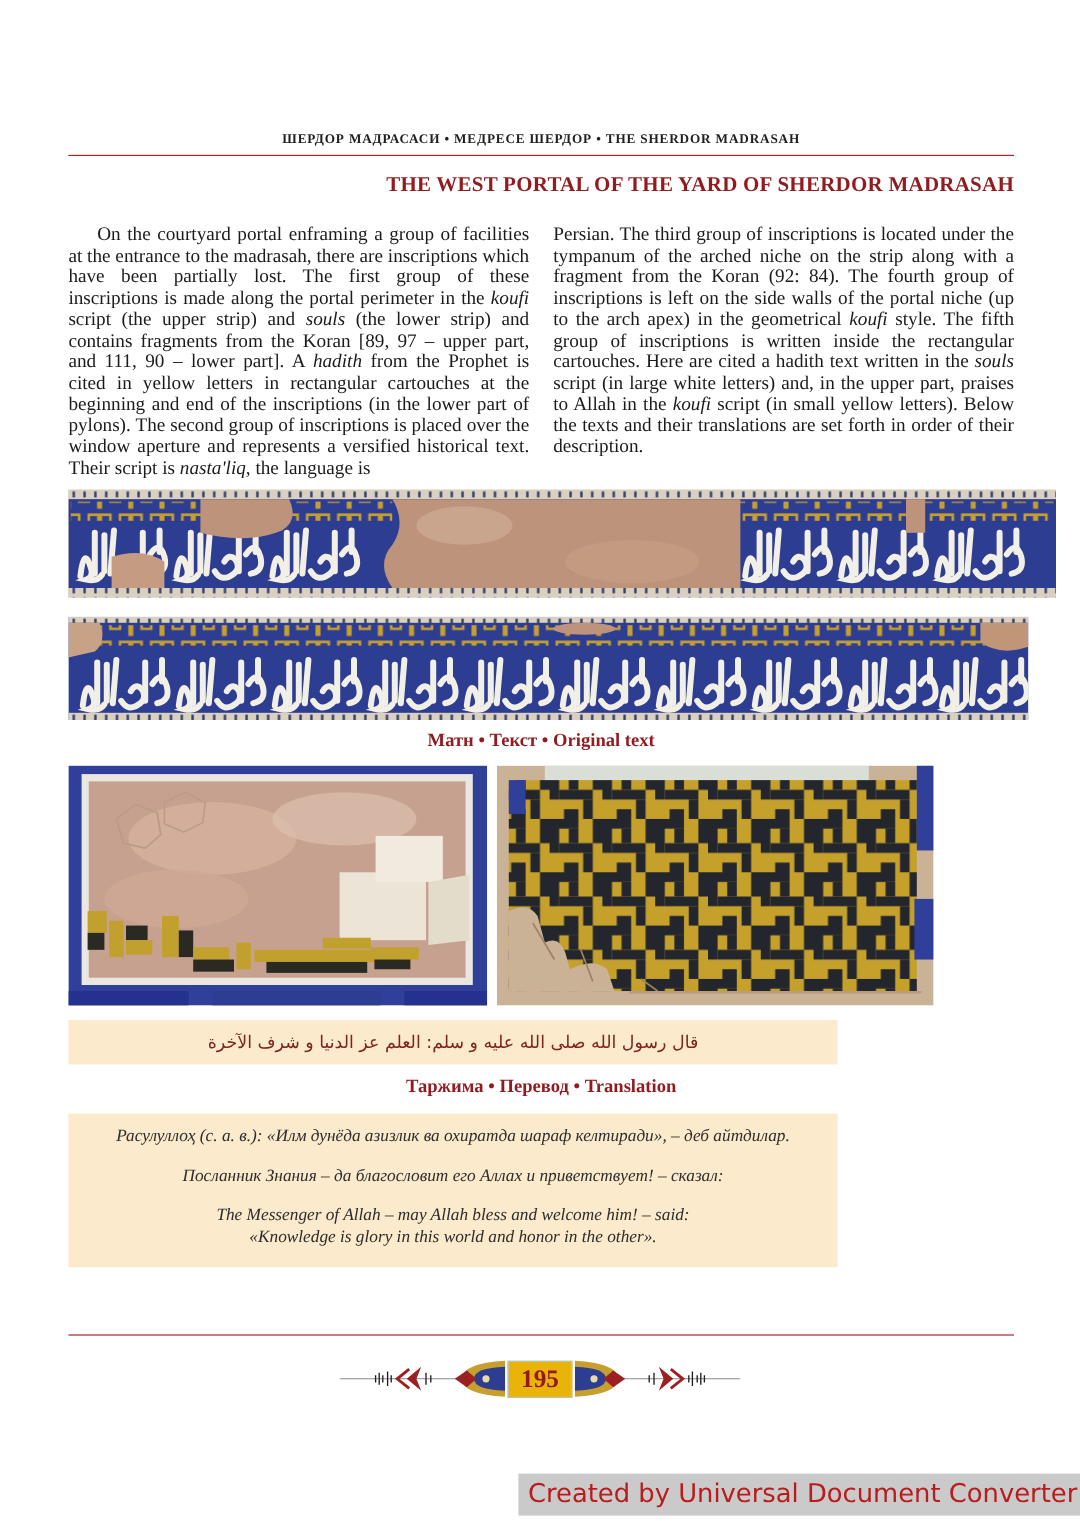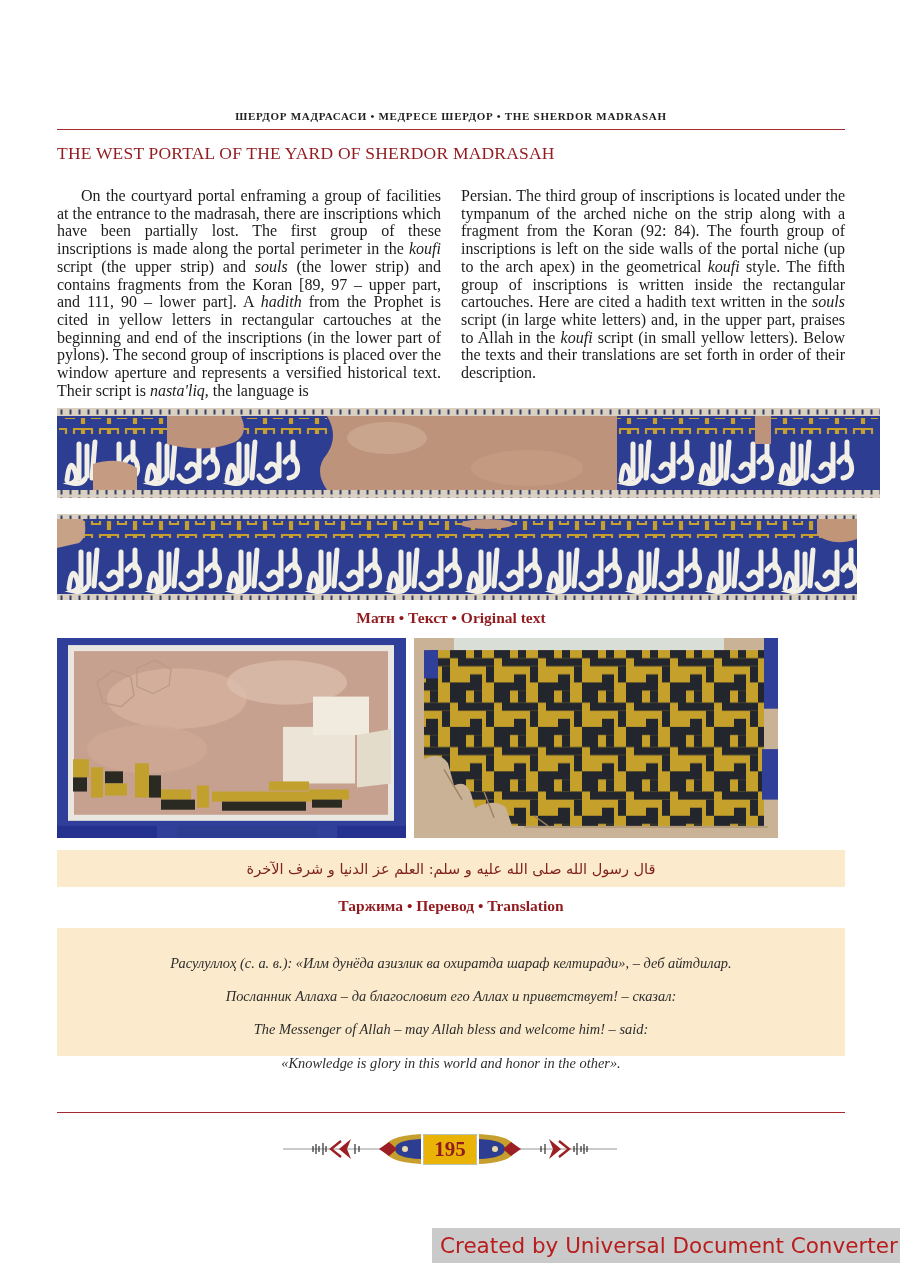--- a/index.html
+++ b/index.html
@@ -10,51 +10,51 @@
   body{
     width:900px;height:1273px;position:relative;background:#ffffff;
     font-family:"Liberation Serif",serif;color:#1b1b1b;overflow:hidden;
   }
   .running-header{
     position:absolute;top:110px;left:57px;width:788px;text-align:center;
     font-size:11px;font-weight:bold;letter-spacing:.7px;color:#1f1f1f;
   }
   .header-rule{position:absolute;top:129px;left:57px;width:788px;border-top:1.6px solid var(--rule);}
   .article-title{
-    position:absolute;top:143px;left:57px;width:788px;text-align:left;
-    font-size:17.5px;font-weight:normal;color:var(--accent);letter-spacing:.2px;
+    position:absolute;top:143px;left:57px;width:788px;text-align:right;
+    font-size:17.5px;font-weight:bold;color:var(--accent);letter-spacing:.2px;
   }
   .columns{position:absolute;top:187px;left:57px;width:788px;display:flex;gap:20px;}
   .col{width:384px;font-size:16px;line-height:17.7px;text-align:justify;}
   .col p{margin:0;}
   .col.first p{text-indent:24px;}
   .col i{font-style:italic;}
   .strip1{position:absolute;top:408px;left:57px;width:823px;height:90px;}
   .strip2{position:absolute;top:514px;left:57px;width:800px;height:86px;}
   .strip1 svg,.strip2 svg,.photo svg{display:block;width:100%;height:100%;}
   .sec-head{
     position:absolute;left:57px;width:788px;text-align:center;
     color:var(--accent);font-weight:bold;font-size:15.5px;
   }
   .sec-head.original{top:609px;}
   .sec-head.translation{top:897px;}
   .photos{position:absolute;top:638px;left:57px;width:788px;height:200px;}
   .photo{position:absolute;top:0;height:200px;}
   .photo.left{left:0;width:349px;}
   .photo.right{left:357px;width:364px;}
-  .band{position:absolute;left:57px;width:788px;background:var(--cream);box-sizing:border-box;}
+  .band{position:absolute;left:57px;width:641px;background:var(--cream);box-sizing:border-box;}
   .band.arabic{
     top:850px;height:37px;display:flex;align-items:center;justify-content:center;
     direction:rtl;font-family:"DejaVu Sans",sans-serif;font-size:14.5px;color:#7e231d;
   }
   .band.trans{
     top:928px;height:128px;text-align:center;font-style:italic;
     font-size:14.4px;line-height:18px;color:#2d2d2d;padding-top:10px;
   }
-  .band.trans p{margin:16px 0 0 0;}
+  .band.trans p{margin:0 0 0 0;}
   .band.trans .gap{margin-top:15px;}
   .foot-rule{position:absolute;top:1112px;left:57px;width:788px;border-top:1.8px solid var(--rule);}
   .pagenum-row{
     position:absolute;top:1130px;left:0;width:900px;height:38px;
     display:flex;align-items:center;justify-content:center;
   }
   .page-number-box{
     border:1px solid #b7c3b9;background:#eab308;padding:0 10px;margin:0 2px;
     font-size:21px;font-weight:bold;color:var(--accent);line-height:29px;
   }
@@ -215,21 +215,21 @@
 </div>
 
 <div class="band arabic">
   <span>قال رسول الله صلى الله عليه و سلم: العلم عز الدنيا و شرف الآخرة</span>
 </div>
 
 <div class="sec-head translation">Таржима • Перевод • Translation</div>
 
 <div class="band trans">
   <p>Расулуллоҳ (с. а. в.): «Илм дунёда азизлик ва охиратда шараф келтиради», – деб айтдилар.</p>
-  <p class="gap">Посланник Аллаха – да благословит его Аллах и приветствует! – сказал:</p>
+  <p class="gap">Посланник Знания – да благословит его Аллах и приветствует! – сказал:</p>
   <p class="gap">The Messenger of Allah – may Allah bless and welcome him! – said:</p>
   <p>«Knowledge is  glory in this world and honor  in  the other».</p>
 </div>
 
 <div class="foot-rule"></div>
 
 <div class="pagenum-row">
   <svg class="orn" viewBox="0 0 138 34">
     <line x1="0" y1="17" x2="138" y2="17" stroke="#8a8a8a" stroke-width="0.9"></line>
     <g stroke="#1c1c1c" stroke-width="1.1">

